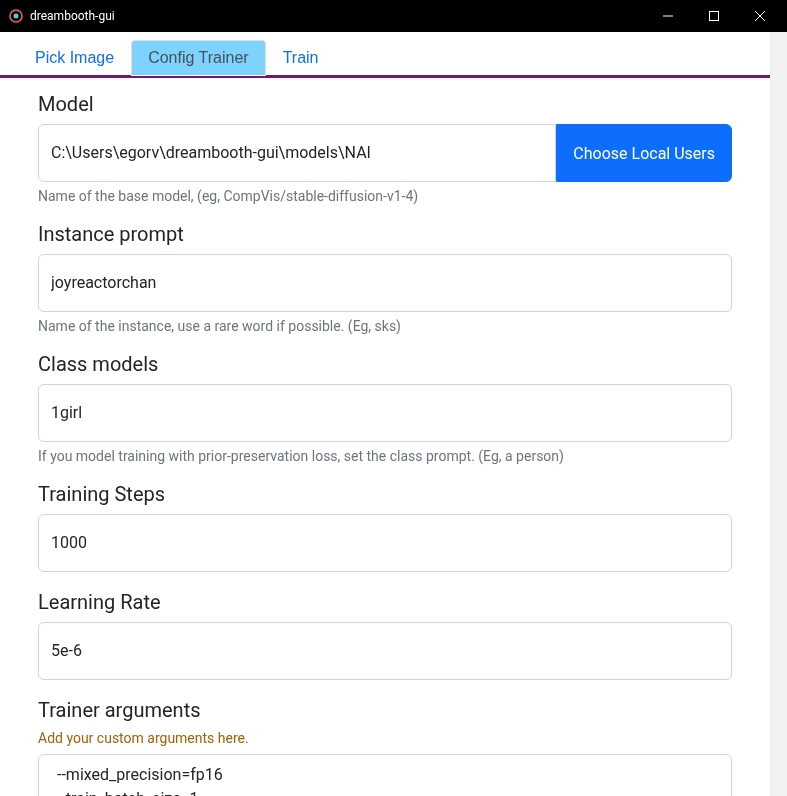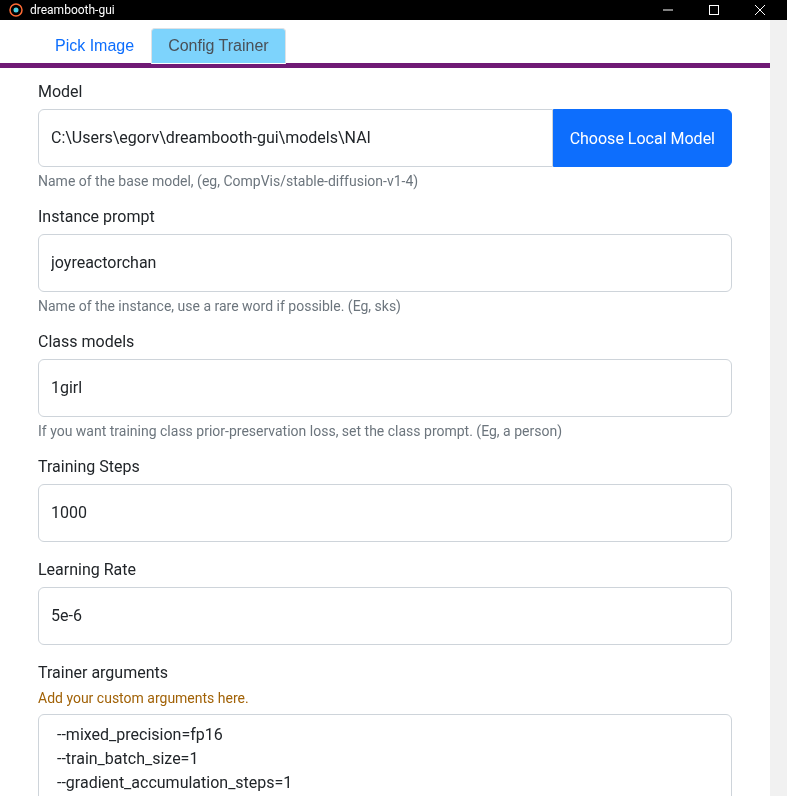--- a/index.html
+++ b/index.html
@@ -9,21 +9,21 @@
     }
     body {
       font-family: -apple-system, BlinkMacSystemFont, "Segoe UI", Roboto, "Helvetica Neue", Arial, sans-serif;
       font-size: 16px;
       color: #212529;
       background: #fff;
     }
     .titlebar {
       background: #000;
       color: #fff;
-      height: 20px;
+      height: 32px;
       display: flex;
       align-items: center;
       padding: 0 4px 0 8px;
       font-size: 12px;
     }
     .titlebar-icon {
       width: 16px;
       height: 16px;
       margin-right: 6px;
       display: flex;
@@ -51,22 +51,22 @@
       flex: 1;
       padding: 0 0 0 0;
     }
     .scrollbar-track {
       width: 17px;
       background: #f1f1f1;
       position: relative;
     }
     .tabs {
       display: flex;
-      border-bottom: 5px solid #701a75;
-      padding-left: 38px;
+      border-bottom: 3px solid #701a75;
+      padding-left: 18px;
       padding-top: 8px;
     }
     .tab {
       padding: 8px 16px;
       color: #0d6efd;
       cursor: pointer;
       border: 1px solid transparent;
       border-top-left-radius: 4px;
       border-top-right-radius: 4px;
       margin-bottom: -1px;
@@ -83,21 +83,21 @@
     }
     .status-line {
       font-size: 16px;
       margin-bottom: 18px;
     }
     .form-group {
       margin-bottom: 18px;
     }
     .form-label {
       display: block;
-      font-size: 16px;
+      font-size: 20px;
       margin-bottom: 8px;
     }
     .input-group {
       display: flex;
     }
     .form-control {
       display: block;
       width: 100%;
       padding: 16px 12px;
       font-size: 16px;
@@ -171,43 +171,44 @@
         </svg>
     </div>
   </div>
 </div>
 
 <div class="content-wrapper">
   <div class="content">
     <div class="tabs">
       <button class="tab">Pick Image</button>
       <button class="tab active">Config Trainer</button>
+      <button class="tab">Train</button>
     </div>
 
     <div class="tab-content">
 
       <div class="form-group">
         <label class="form-label">Model</label>
         <div class="input-group">
           <input type="text" class="form-control" value="C:\Users\egorv\dreambooth-gui\models\NAI" style="">
-          <button class="btn-primary">Choose Local Model</button>
+          <button class="btn-primary">Choose Local Users</button>
         </div>
         <div class="form-text">Name of the base model, (eg, CompVis/stable-diffusion-v1-4)</div>
       </div>
 
       <div class="form-group">
         <label class="form-label">Instance prompt</label>
         <input type="text" class="form-control" value="joyreactorchan" style="">
         <div class="form-text">Name of the instance, use a rare word if possible. (Eg, sks)</div>
       </div>
 
       <div class="form-group">
         <label class="form-label">Class models</label>
         <input type="text" class="form-control" value="1girl" style="">
-        <div class="form-text">If you want training class prior-preservation loss, set the class prompt. (Eg, a person)</div>
+        <div class="form-text">If you model training with prior-preservation loss, set the class prompt. (Eg, a person)</div>
       </div>
 
       <div class="form-group">
         <label class="form-label">Training Steps</label>
         <input type="text" class="form-control" value="1000" style="">
       </div>
 
       <div class="form-group">
         <label class="form-label">Learning Rate</label>
         <input type="text" class="form-control" value="5e-6" style="">

